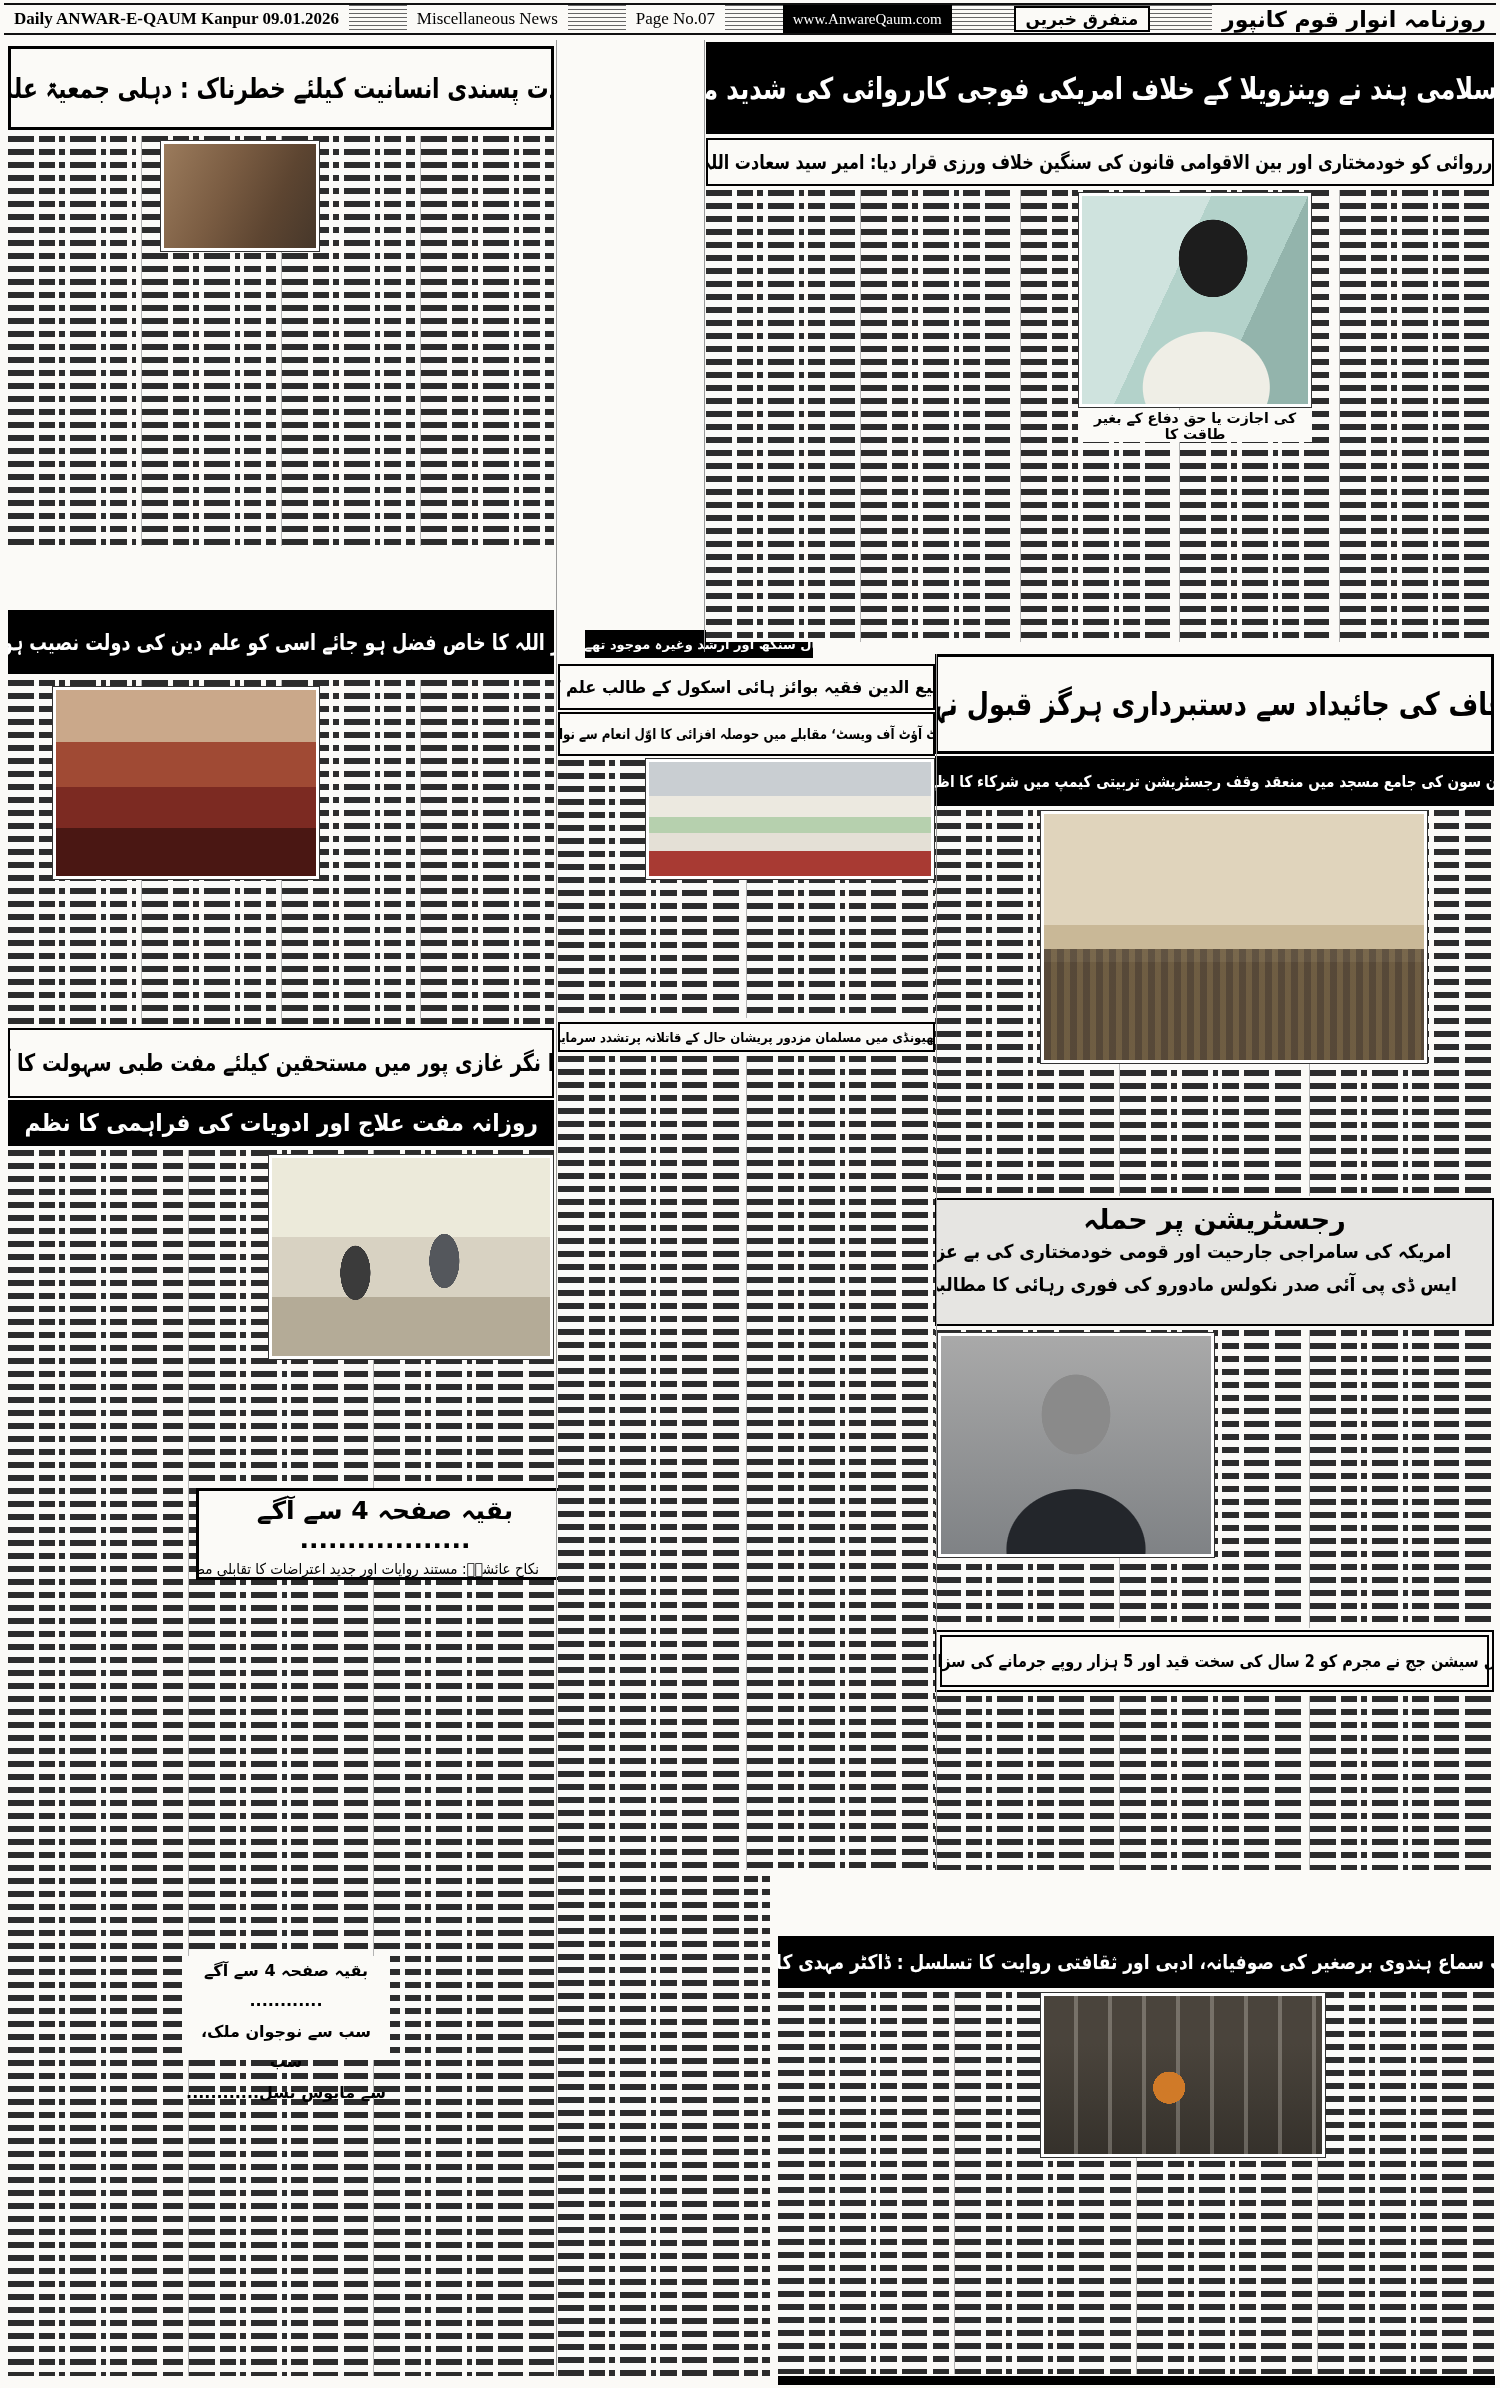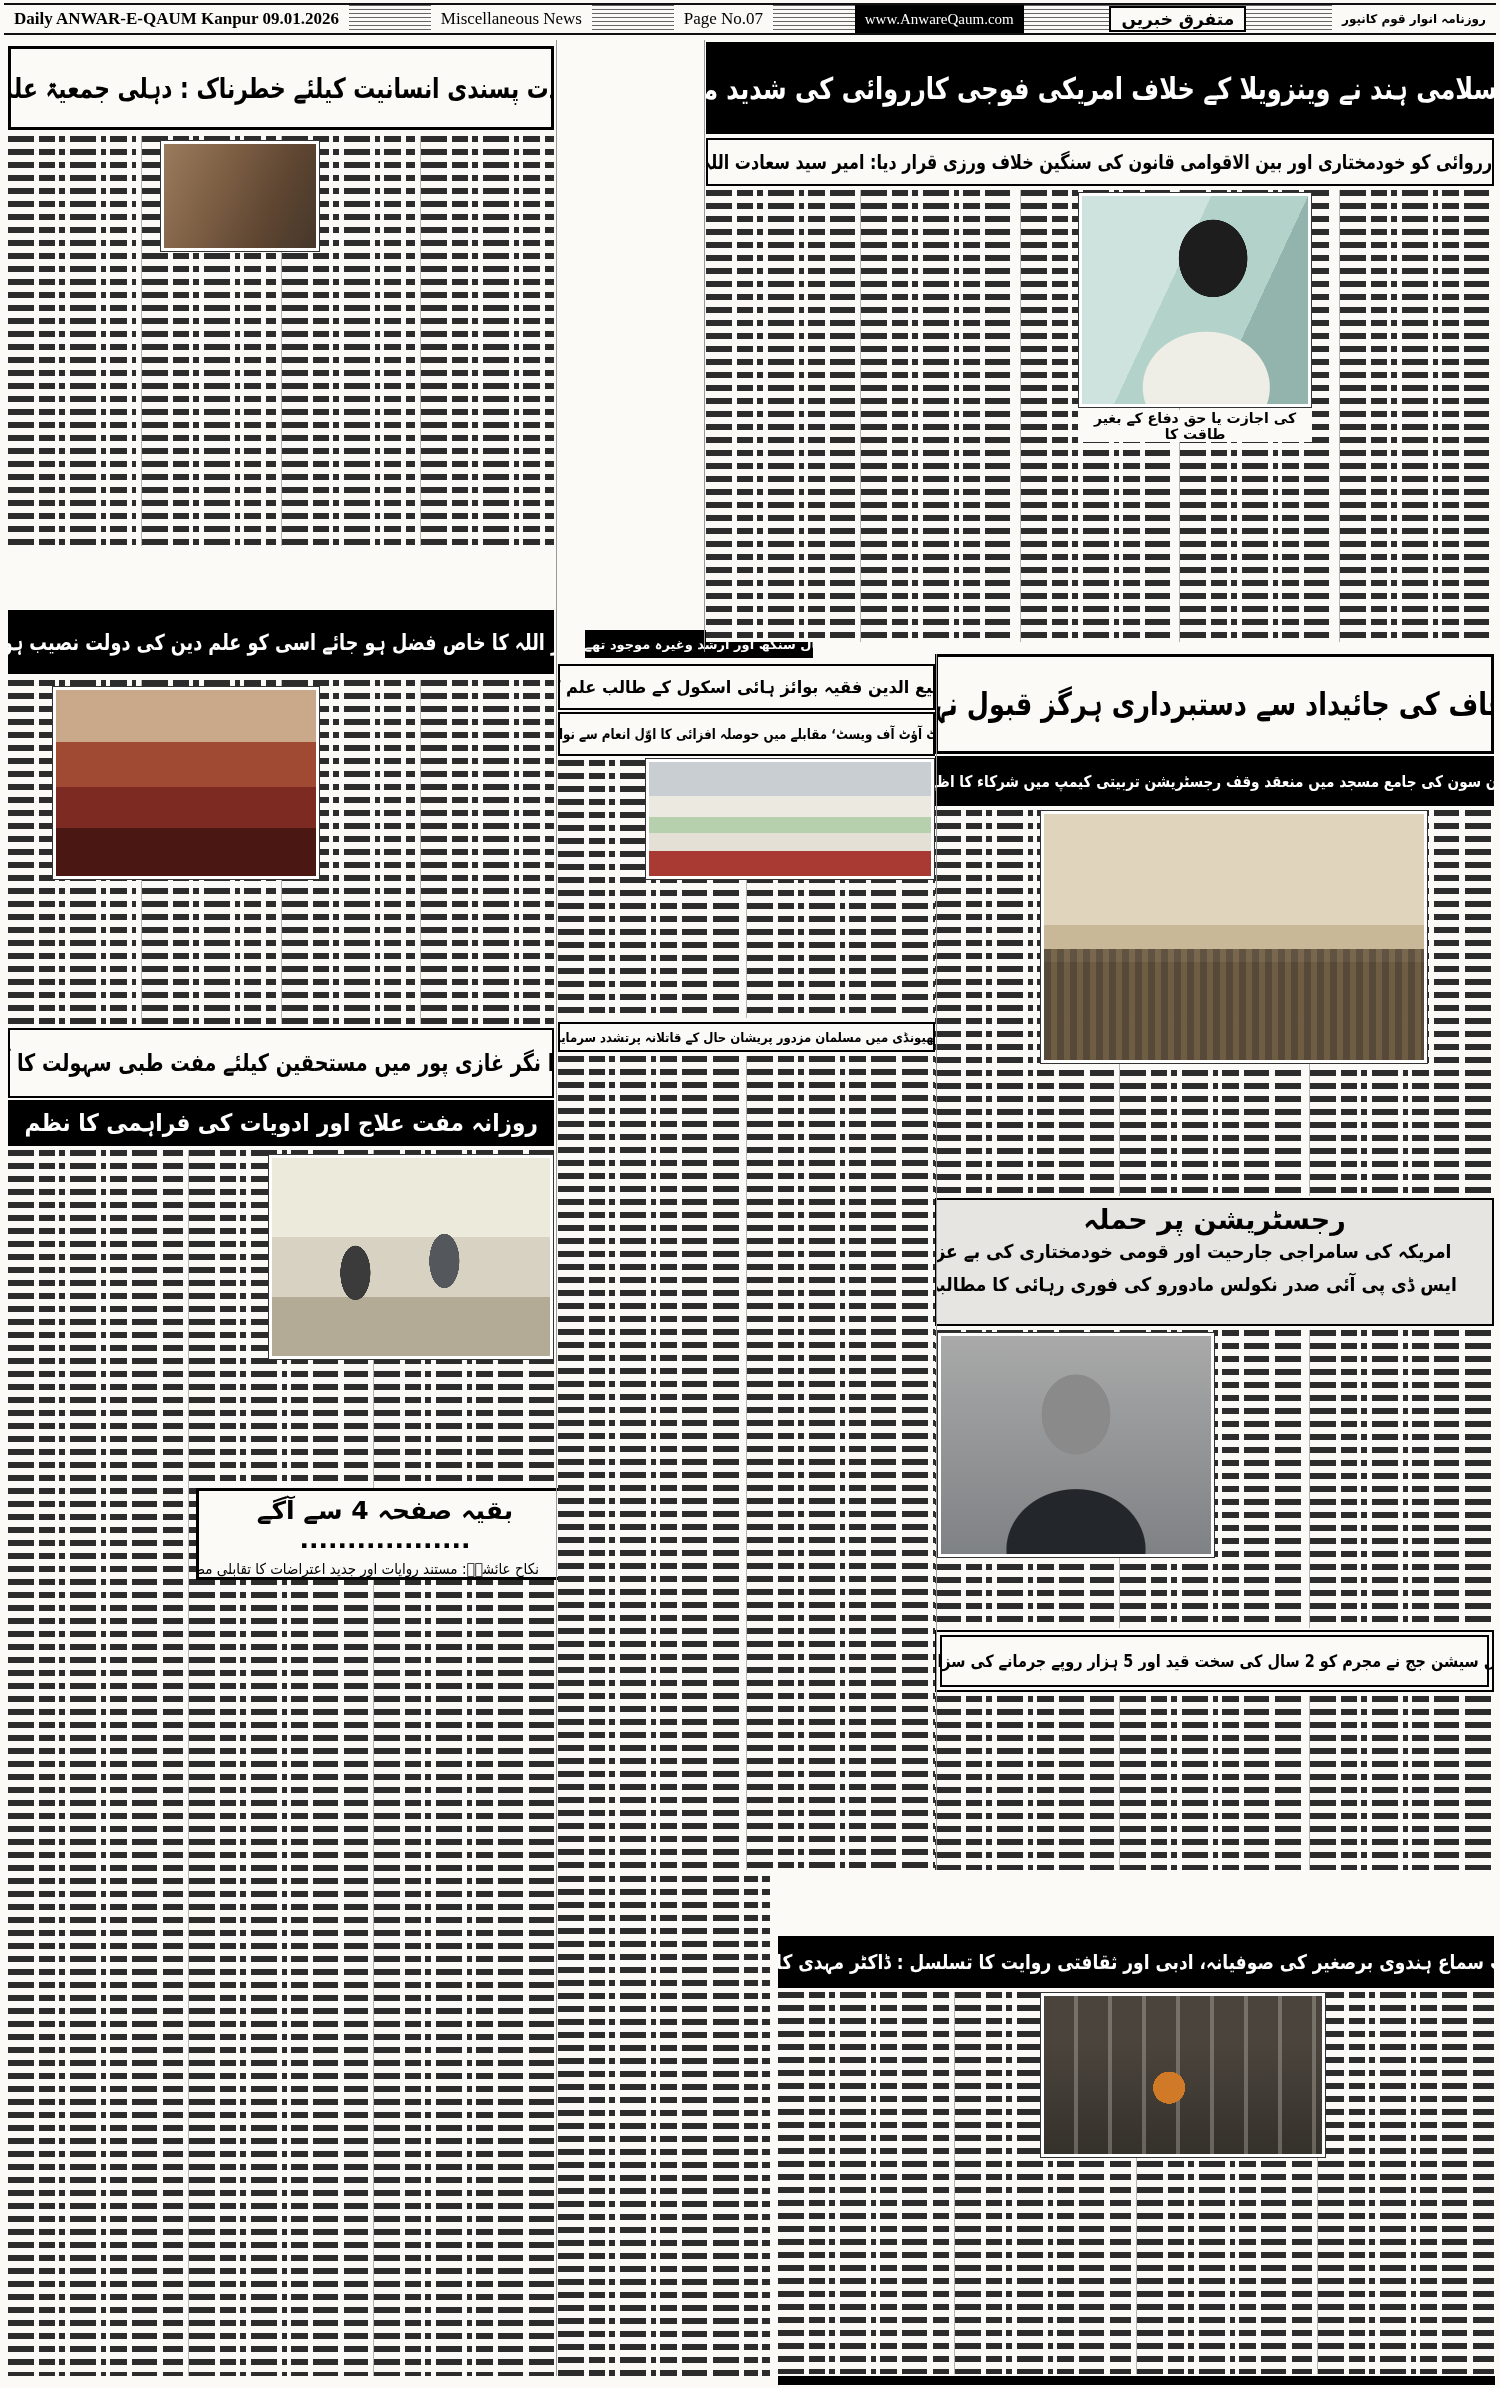--- a/index.html
+++ b/index.html
@@ -11,21 +11,21 @@
 
   
   .topbar{position:absolute;left:4px;top:3px;width:1492px;height:32px;box-sizing:border-box;
           border-top:2px solid #111;border-bottom:2px solid #111;
           background:repeating-linear-gradient(to bottom,#666 0 1px,transparent 1px 4px);
           display:flex;align-items:stretch;justify-content:space-between;}
   .tb-item{background:#fbfaf7;display:flex;align-items:center;padding:0 10px;font-size:17px;white-space:nowrap;}
   .tb-title{font-weight:bold;}
   .tb-web{background:#000;color:#fff;font-size:15px;}
   .tb-urdu-box{border:2px solid #000;font-weight:bold;font-size:17px;margin:1px 4px;}
-  .tb-masthead{font-weight:bold;font-size:12px;}
+  .tb-masthead{font-weight:bold;font-size:22px;}
 
   
   .hbox{border:2px solid #000;background:#fbfaf7;display:flex;align-items:center;justify-content:center;overflow:hidden;}
   .hbox3{border-width:3px;}
   .band{background:#000;color:#fff;display:flex;align-items:center;justify-content:center;overflow:hidden;}
   .hl{font-weight:bold;white-space:nowrap;display:inline-block;}
   .sq95{transform:scaleX(.95);}.sq90{transform:scaleX(.9);}.sq85{transform:scaleX(.85);}
   .sq80{transform:scaleX(.8);}.sq78{transform:scaleX(.78);}
   .double{position:relative;}
   .double::after{content:'';position:absolute;inset:3px;border:2px solid #000;pointer-events:none;}
@@ -139,20 +139,25 @@
   </div>
   <div class="photo" style="left:268px;top:1154px;width:286px;height:206px;">
     <div class="ph ph-clinic"></div>
   </div>
 
   <div class="abs rem urdu" style="left:196px;top:1488px;width:378px;height:92px;">
     <div class="r1">بقیہ صفحہ 4 سے آگے ..................</div>
     <div class="r2"><span class="hl sq90" style="font-weight:normal;">نکاحِ عائشہؓ: مستند روایات اور جدید اعتراضات کا تقابلی مطالعہ......</span></div>
   </div>
 
+  <div class="abs rem2 urdu" style="left:182px;top:1956px;width:208px;height:104px;">
+    <div>بقیہ صفحہ 4 سے آگے ............</div>
+    <div>سب سے نوجوان ملک، سب</div>
+    <div>سے مایوس نسل............</div>
+  </div>
 
 
   <div class="abs band urdu" style="left:585px;top:630px;width:228px;height:28px;">
     <span class="hl" style="font-size:13px;">پال سنگھ اور ارشد وغیرہ موجود تھے۔</span>
   </div>
 
   <div class="abs hbox urdu" style="left:558px;top:664px;width:377px;height:46px;">
     <span class="hl sq95" style="font-size:17px;">رفیع الدین فقیہ بوائز ہائی اسکول کے طالب علم کو</span>
   </div>
   <div class="abs hbox urdu" style="left:558px;top:712px;width:377px;height:44px;">

